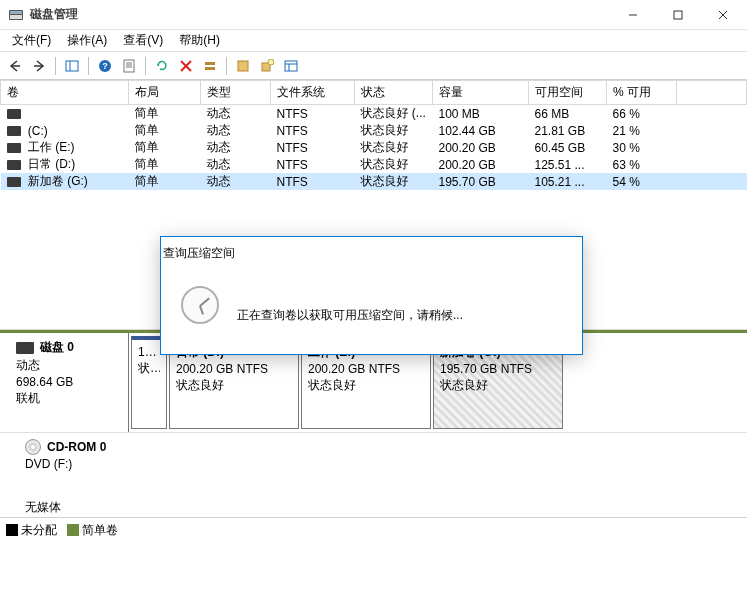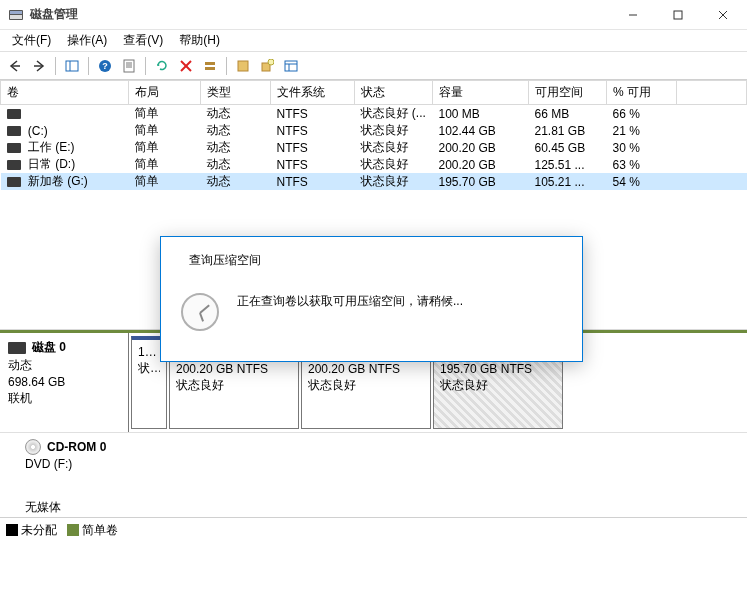--- a/index.html
+++ b/index.html
@@ -104,21 +104,21 @@
     }
     
     .disk-panel {
       border-top: 3px solid #6e8b3d;
       background: #fff;
       height: 102px;
       display: flex;
     }
     .disk-left {
       width: 129px;
-      padding: 6px 8px;
+      padding: 6px 16px;
       border-right: 1px solid #777;
       display: flex;
       flex-direction: column;
       gap: 1px;
     }
     .disk-left .dtitle { font-weight: bold; display: flex; align-items: center; gap:6px;}
     .disk-icon {
       width: 18px; height: 12px;
       background: #3a3a3a;
       border-radius: 1px;
@@ -185,27 +185,26 @@
     .dialog {
       position: absolute;
       left: 160px; top: 236px;
       width: 423px;
       background: #fff;
       border: 1px solid #0078d7;
       box-shadow: 0 4px 18px rgba(0,0,0,0.25);
       z-index: 100;
     }
     .dialog .dlg-title {
-      padding: 8px 28px 6px;
+      padding: 8px 2px 6px;
       font-size: 12px;
-      margin-top: 7px;
     }
     .dialog .dlg-body {
       display: flex;
-      align-items: flex-start;
+      align-items: flex-end;
       gap: 18px;
       padding: 18px 20px 30px;
     }
     .clock-icon {
       width: 38px; height: 38px;
       border-radius: 50%;
       border: 2px solid #b0b0b0;
       position: relative;
       background: #fafafa;
     }

